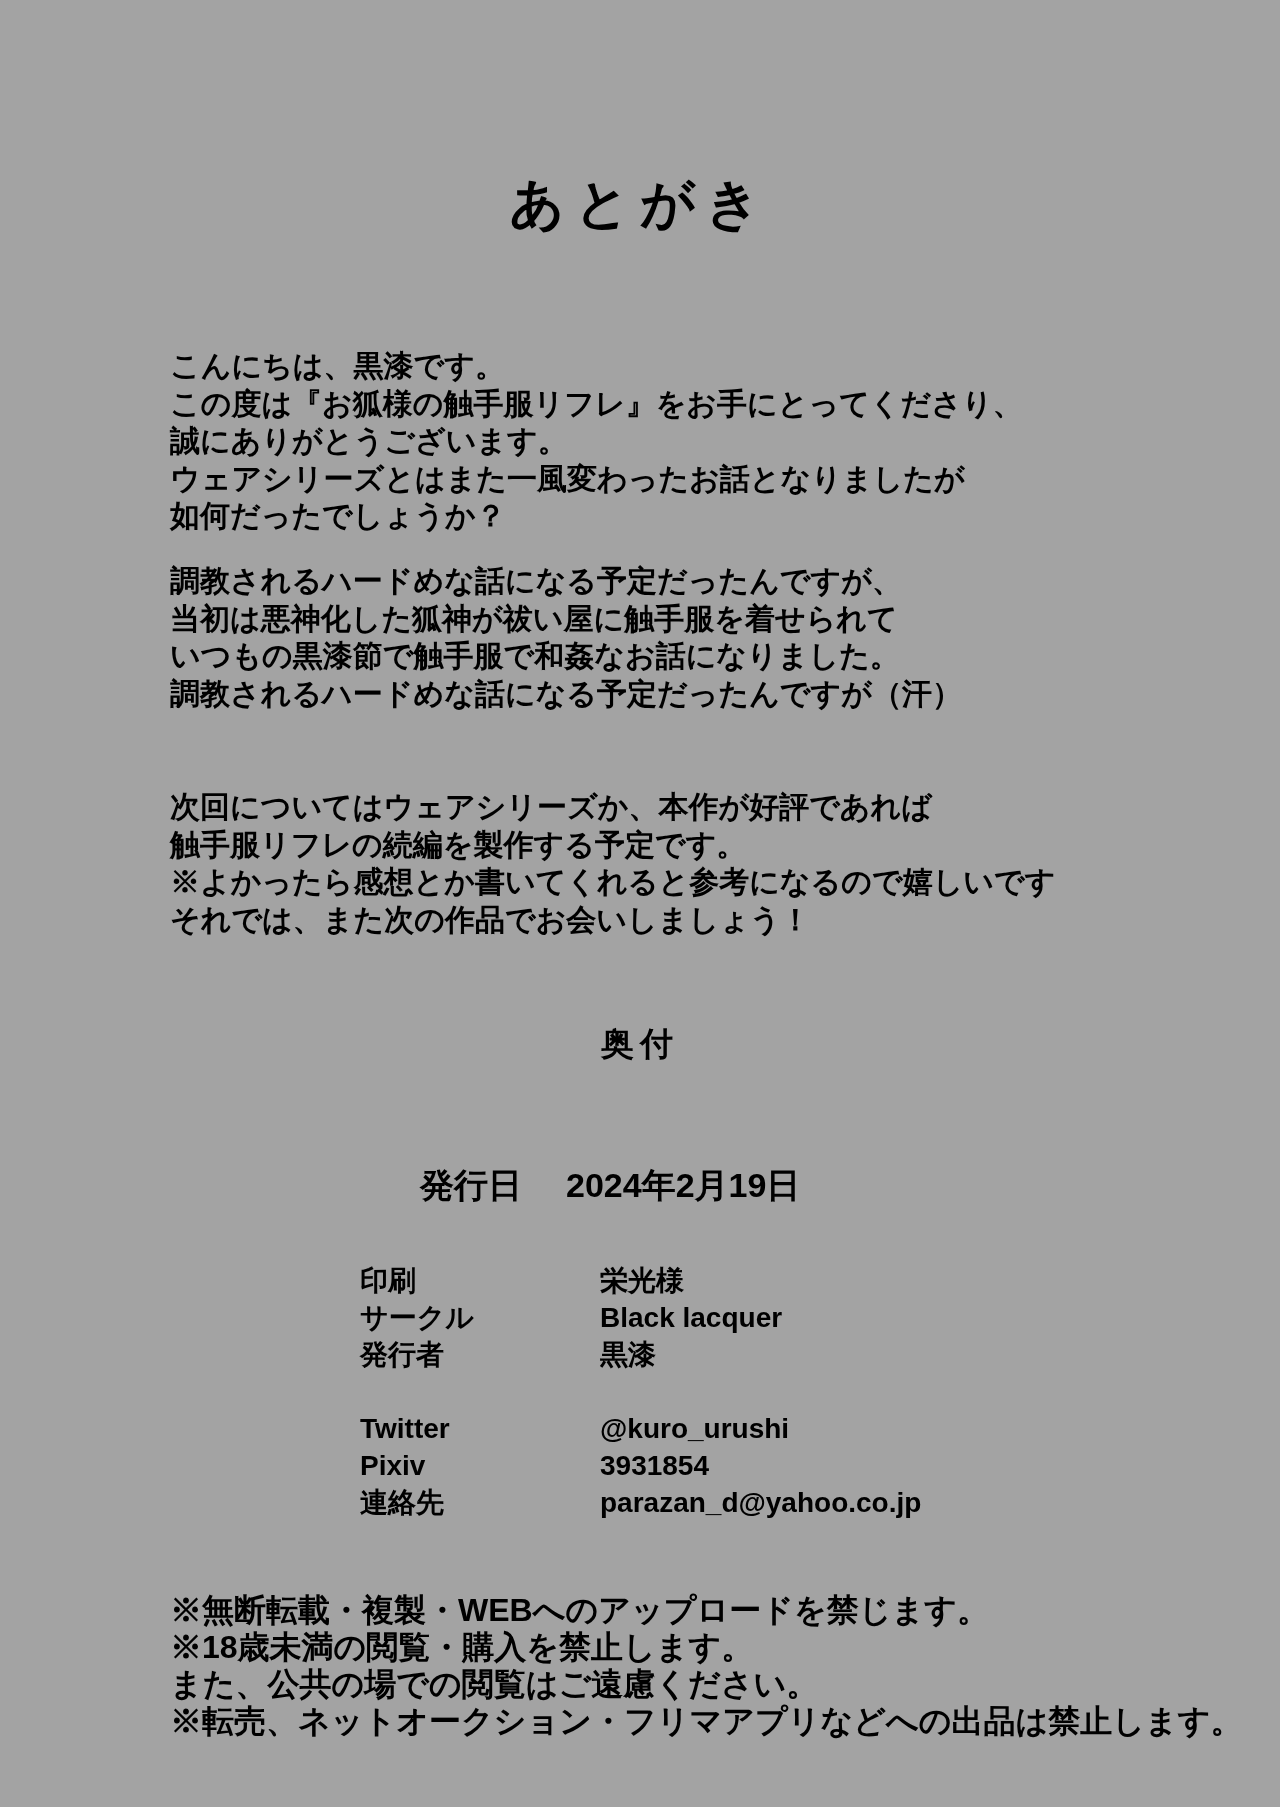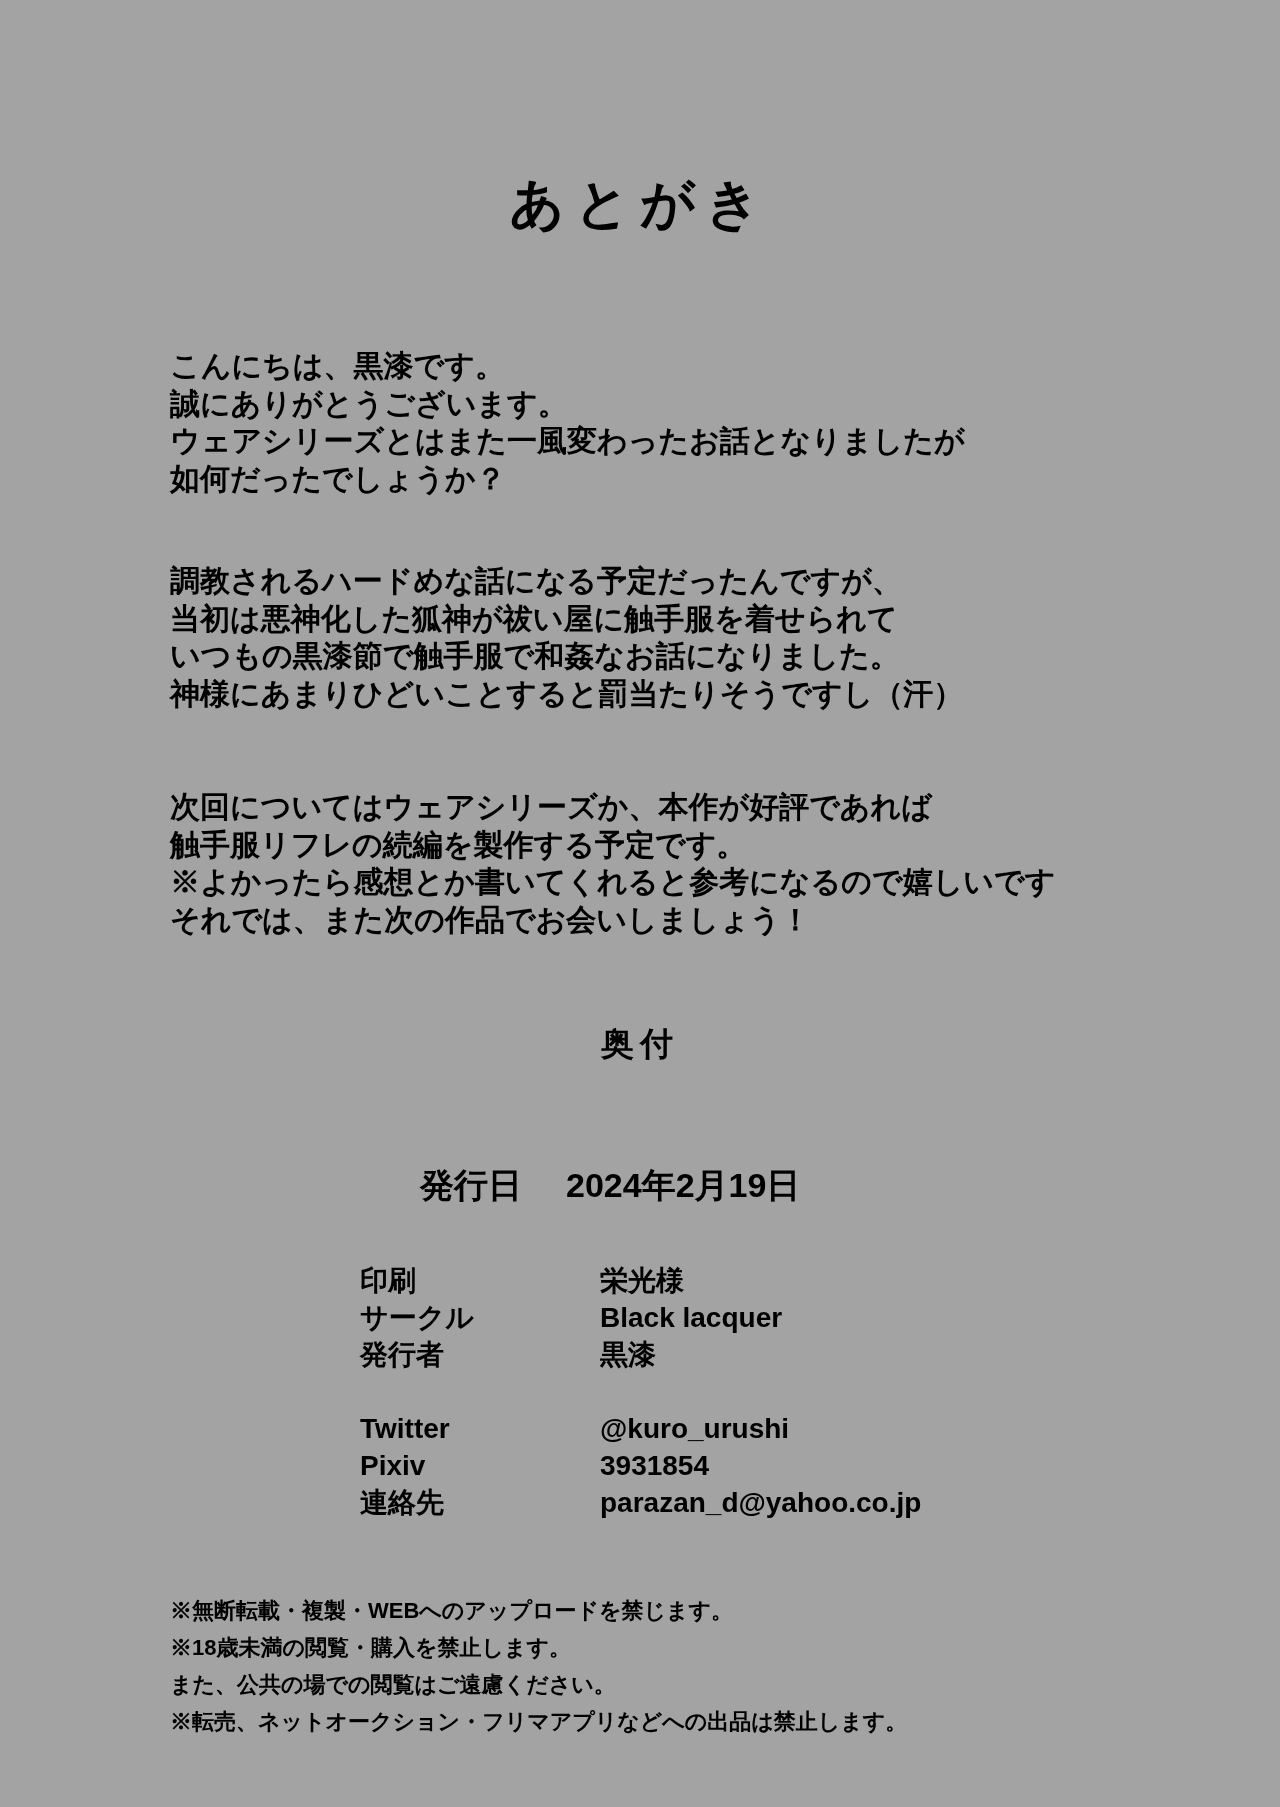--- a/index.html
+++ b/index.html
@@ -71,45 +71,46 @@
     line-height: 37px;
   }
   .info-row { display: flex; }
   .info-label { width: 220px; flex: 0 0 220px; }
   .info-value { white-space: nowrap; margin-left: 20px; }
   .spacer-row { height: 37px; }
 
   .notices {
     position: absolute;
     left: 170px; top: 1592px;
-    font-size: 22px;
+    font-size: 32px;
     font-weight: bold;
     line-height: 37px;
     white-space: nowrap;
   }
 </style>
 </head>
 <body>
 
 <div class="page">
 
   <h1 class="afterword-title">あとがき</h1>
 
   <div class="para para-1">
     <div>こんにちは、黒漆です。</div>
+    <div>この度は『お狐様の触手服リフレ』をお手にとってくださり、</div>
     <div>誠にありがとうございます。</div>
     <div>ウェアシリーズとはまた一風変わったお話となりましたが</div>
     <div>如何だったでしょうか？</div>
   </div>
 
   <div class="para para-2">
     <div>調教されるハードめな話になる予定だったんですが、</div>
     <div>当初は悪神化した狐神が祓い屋に触手服を着せられて</div>
     <div>いつもの黒漆節で触手服で和姦なお話になりました。</div>
-    <div>神様にあまりひどいことすると罰当たりそうですし（汗）</div>
+    <div>調教されるハードめな話になる予定だったんですが（汗）</div>
   </div>
 
   <div class="para para-3">
     <div>次回についてはウェアシリーズか、本作が好評であれば</div>
     <div>触手服リフレの続編を製作する予定です。</div>
     <div>※よかったら感想とか書いてくれると参考になるので嬉しいです</div>
     <div>それでは、また次の作品でお会いしましょう！</div>
   </div>
 
   <h2 class="colophon-title">奥付</h2>

